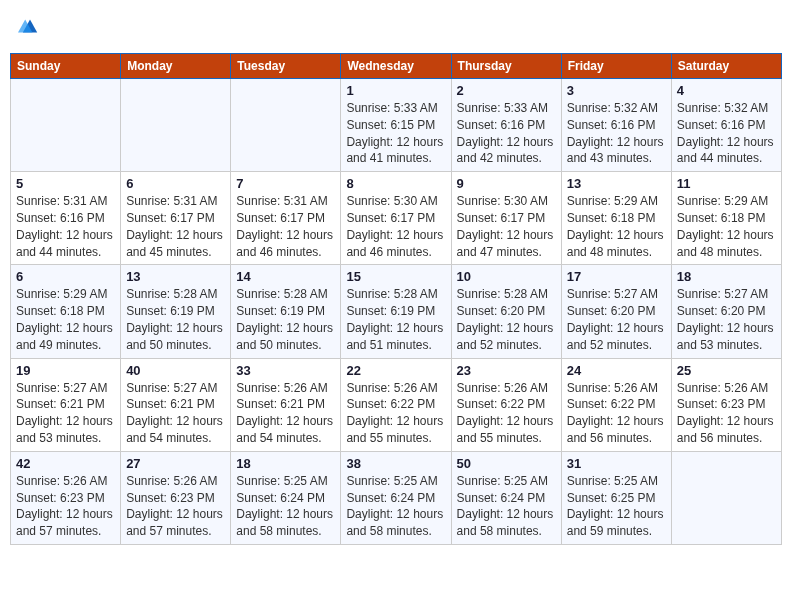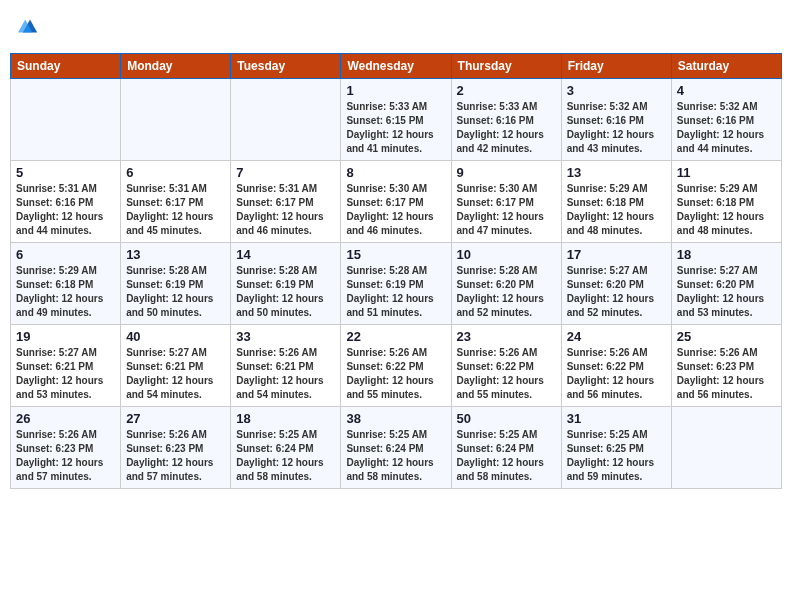--- a/index.html
+++ b/index.html
@@ -75,24 +75,23 @@
     tbody tr:nth-child(even) td {
       background-color: #ffffff;
     }
     .day-num {
       font-size: 13px;
       font-weight: bold;
       color: #1a1a2e;
       margin-bottom: 2px;
     }
     .day-info {
-      font-size: 10px;
+      font-size: 12px;
       color: #333;
       line-height: 1.4;
-      font-weight: bold;
     }
   </style>
 </head>
 <body>
 
 <div class="header">
   <div class="logo">
     <div>
       <span class="logo-text-general"></span>
       <svg class="logo-icon" viewBox="0 0 30 24" xmlns="http://www.w3.org/2000/svg">
@@ -278,21 +277,21 @@
         </td>
         <td>
           <div class="day-num">25</div>
           <div class="day-info" style="white-space: pre-line;">Sunrise: 5:26 AM
 Sunset: 6:23 PM
 Daylight: 12 hours and 56 minutes.</div>
         </td>
       </tr>
       <tr>
         <td>
-          <div class="day-num">26</div>
+          <div class="day-num">42</div>
           <div class="day-info" style="white-space: pre-line;">Sunrise: 5:26 AM
 Sunset: 6:23 PM
 Daylight: 12 hours and 57 minutes.</div>
         </td>
         <td>
           <div class="day-num">27</div>
           <div class="day-info" style="white-space: pre-line;">Sunrise: 5:26 AM
 Sunset: 6:23 PM
 Daylight: 12 hours and 57 minutes.</div>
         </td>

